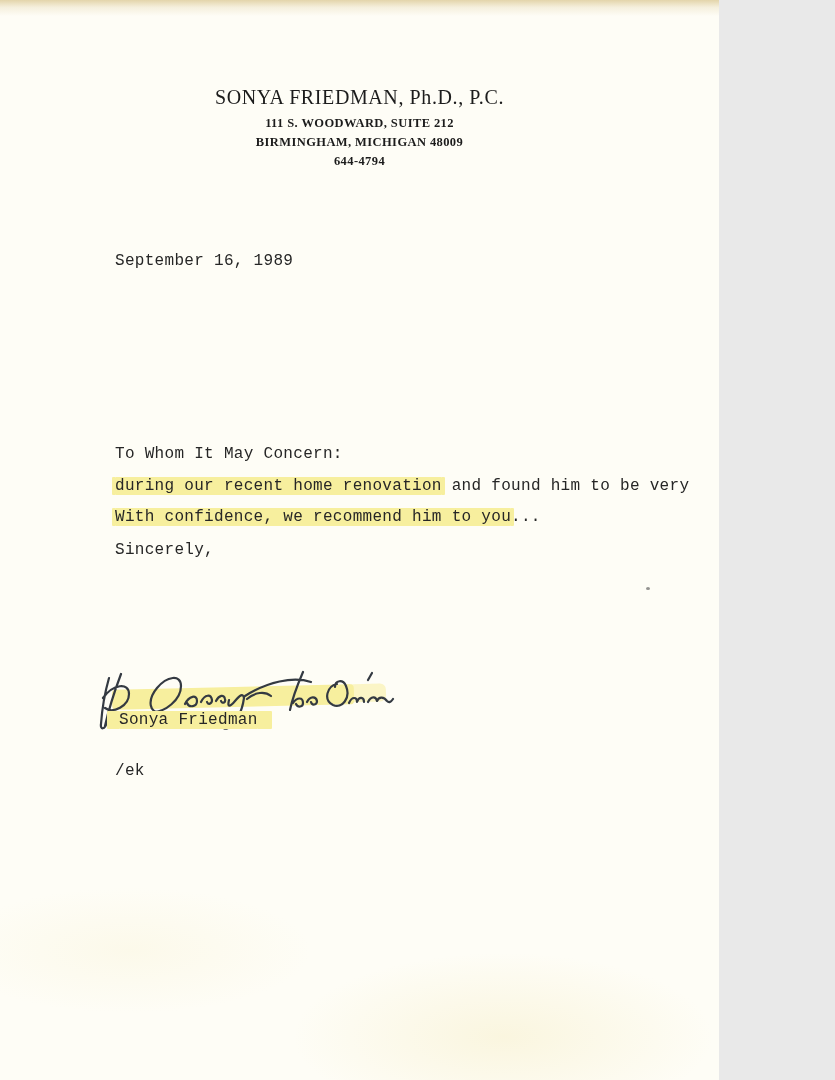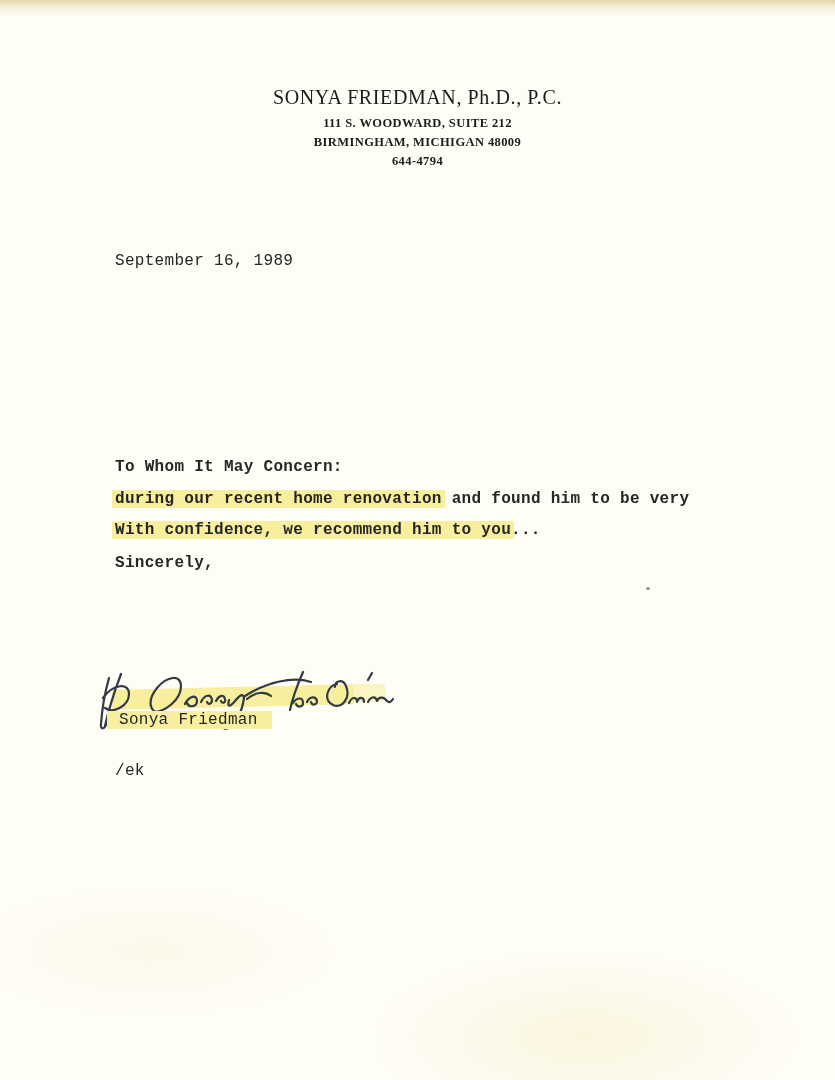--- a/index.html
+++ b/index.html
@@ -9,21 +9,21 @@
     --head-ink: #1c1c1c;
   }
   *{ margin:0; padding:0; box-sizing:border-box; }
   html,body{ width:835px; height:1080px; }
   body{
     font-family: "Liberation Mono", "DejaVu Sans Mono", monospace;
     background:#e9e9e9;
   }
   .page{
     position:relative;
-    width:835px; height:1080px;
+    width:719px; height:1080px;
     background:
       radial-gradient(ellipse 300px 120px at 70% 96%, rgba(243,232,180,0.35), rgba(243,232,180,0) 70%),
       radial-gradient(ellipse 260px 90px at 18% 88%, rgba(243,232,180,0.18), rgba(243,232,180,0) 70%),
       var(--paper);
     overflow:hidden;
   }
   .scan-edge-top{
     position:absolute; top:0; left:0; width:100%; height:16px;
     background:linear-gradient(to bottom, rgba(213,191,130,0.65), rgba(213,191,130,0.22) 45%, rgba(213,191,130,0) 100%);
     pointer-events:none;
@@ -42,21 +42,21 @@
   .lh-line{
     font-size:12.5px; font-weight:bold; letter-spacing:0.4px; line-height:19px;
   }
   
   .tw{
     color:var(--ink);
     font-size:16px; letter-spacing:0.3px; line-height:16.6px;
     white-space:pre;
   }
   .date-line{ position:absolute; top:253px; left:115px; }
-  .body-block{ position:absolute; top:459px; left:115px;font-weight:bold; }
+  .body-block{ position:absolute; top:446px; left:115px; }
   .para{ margin-top:15px; }
   .hl{
     background:var(--hl);
     box-shadow: -3px 0 0 var(--hl), 3px 0 0 var(--hl);
     border-radius:1px;
   }
   .closing{ margin-top:16px; }
   
   .sig-highlight{
     position:absolute; left:112px; top:687px;

